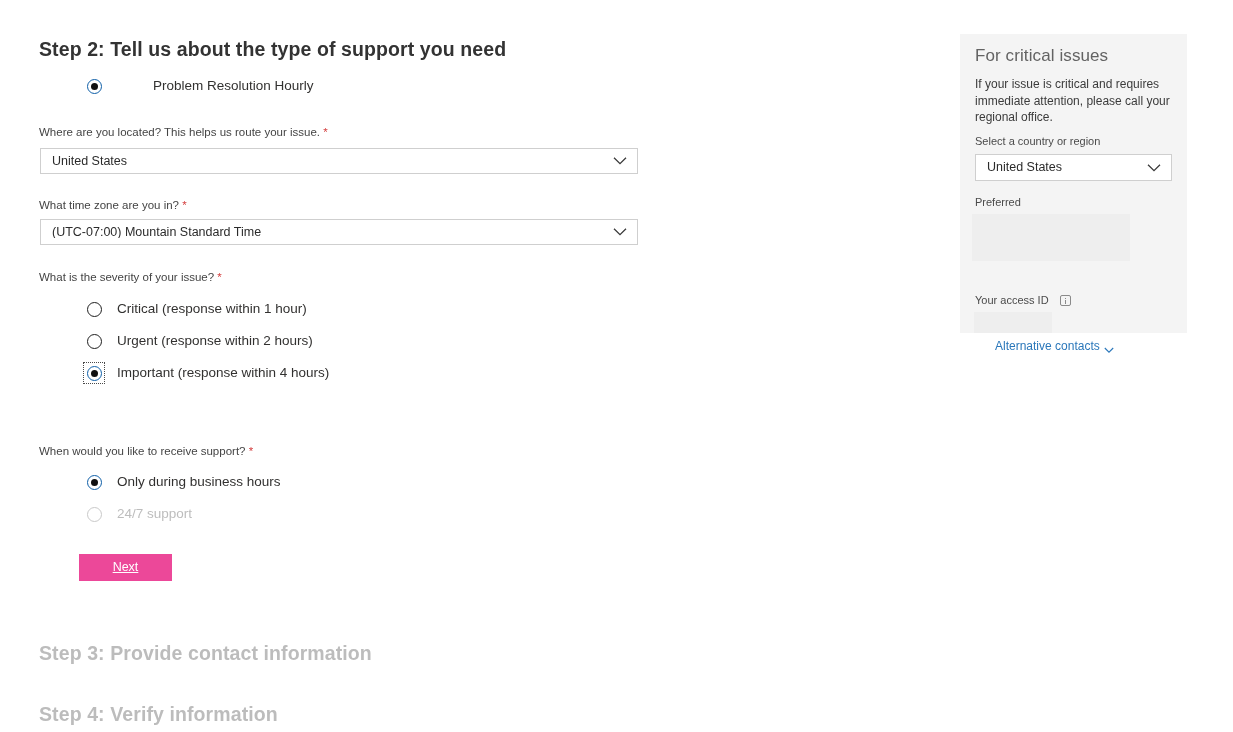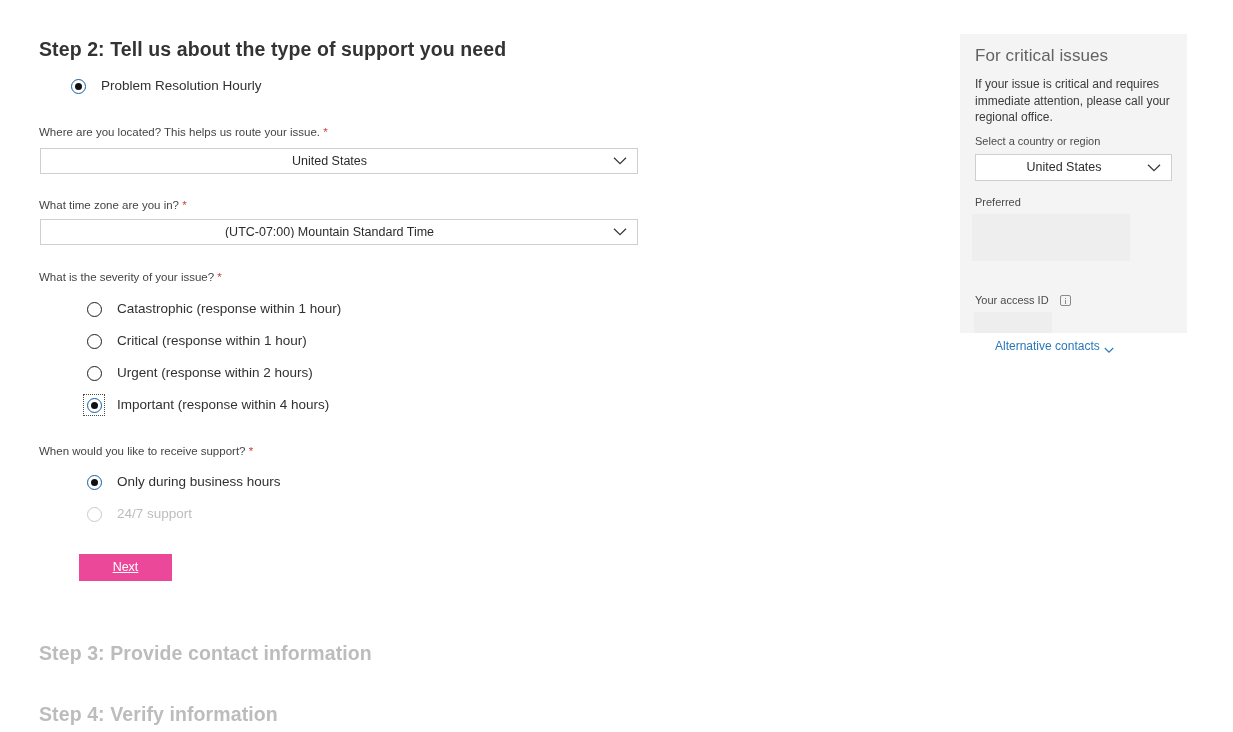--- a/index.html
+++ b/index.html
@@ -87,21 +87,21 @@
   .radio-dot.disabled { border-color: #c9c9c9; }
   .radio-label {
     margin-left: 12px;
     font-size: 13.5px;
     color: #323130;
     line-height: 1;
     white-space: nowrap;
   }
   .radio-label.disabled { color: #bdbdbd; }
 
-  #opt-plan { position: absolute; left: 28px; top: 75px; }
+  #opt-plan { position: absolute; left: 44px; top: 75px; gap: 36px; }
 
   
   .field-label {
     font-size: 11.5px;
     color: #444444;
     line-height: 1.2;
     white-space: nowrap;
   }
   .req-star { color: #d43f3f; font-size: 11.5px; }
 
@@ -112,21 +112,20 @@
 
   
   .select-shell {
     position: relative;
     border: 1px solid #cfcfcf;
     background: #ffffff;
     height: 26px;
     display: flex;
     align-items: center;
     padding: 0 30px 0 11px;
-    justify-content: center;
   }
   .select-value {
     font-size: 12.5px;
     color: #2b2b2b;
     line-height: 1;
     white-space: nowrap;
     overflow: hidden;
   }
   .chev {
     position: absolute;
@@ -319,26 +318,20 @@
 
     <div id="label-severity" class="field-label">
       <span>What is the severity of your issue?</span>
       <span class="req-star">*</span>
     </div>
     <div id="severity-group">
       <div class="radio-row">
         <span class="radio-box">
           <span class="radio-dot"></span>
         </span>
-        <span class="radio-label">Catastrophic (response within 1 hour)</span>
-      </div>
-      <div class="radio-row">
-        <span class="radio-box">
-          <span class="radio-dot"></span>
-        </span>
         <span class="radio-label">Critical (response within 1 hour)</span>
       </div>
       <div class="radio-row">
         <span class="radio-box">
           <span class="radio-dot"></span>
         </span>
         <span class="radio-label">Urgent (response within 2 hours)</span>
       </div>
       <div class="radio-row">
         <span class="radio-box focused">

